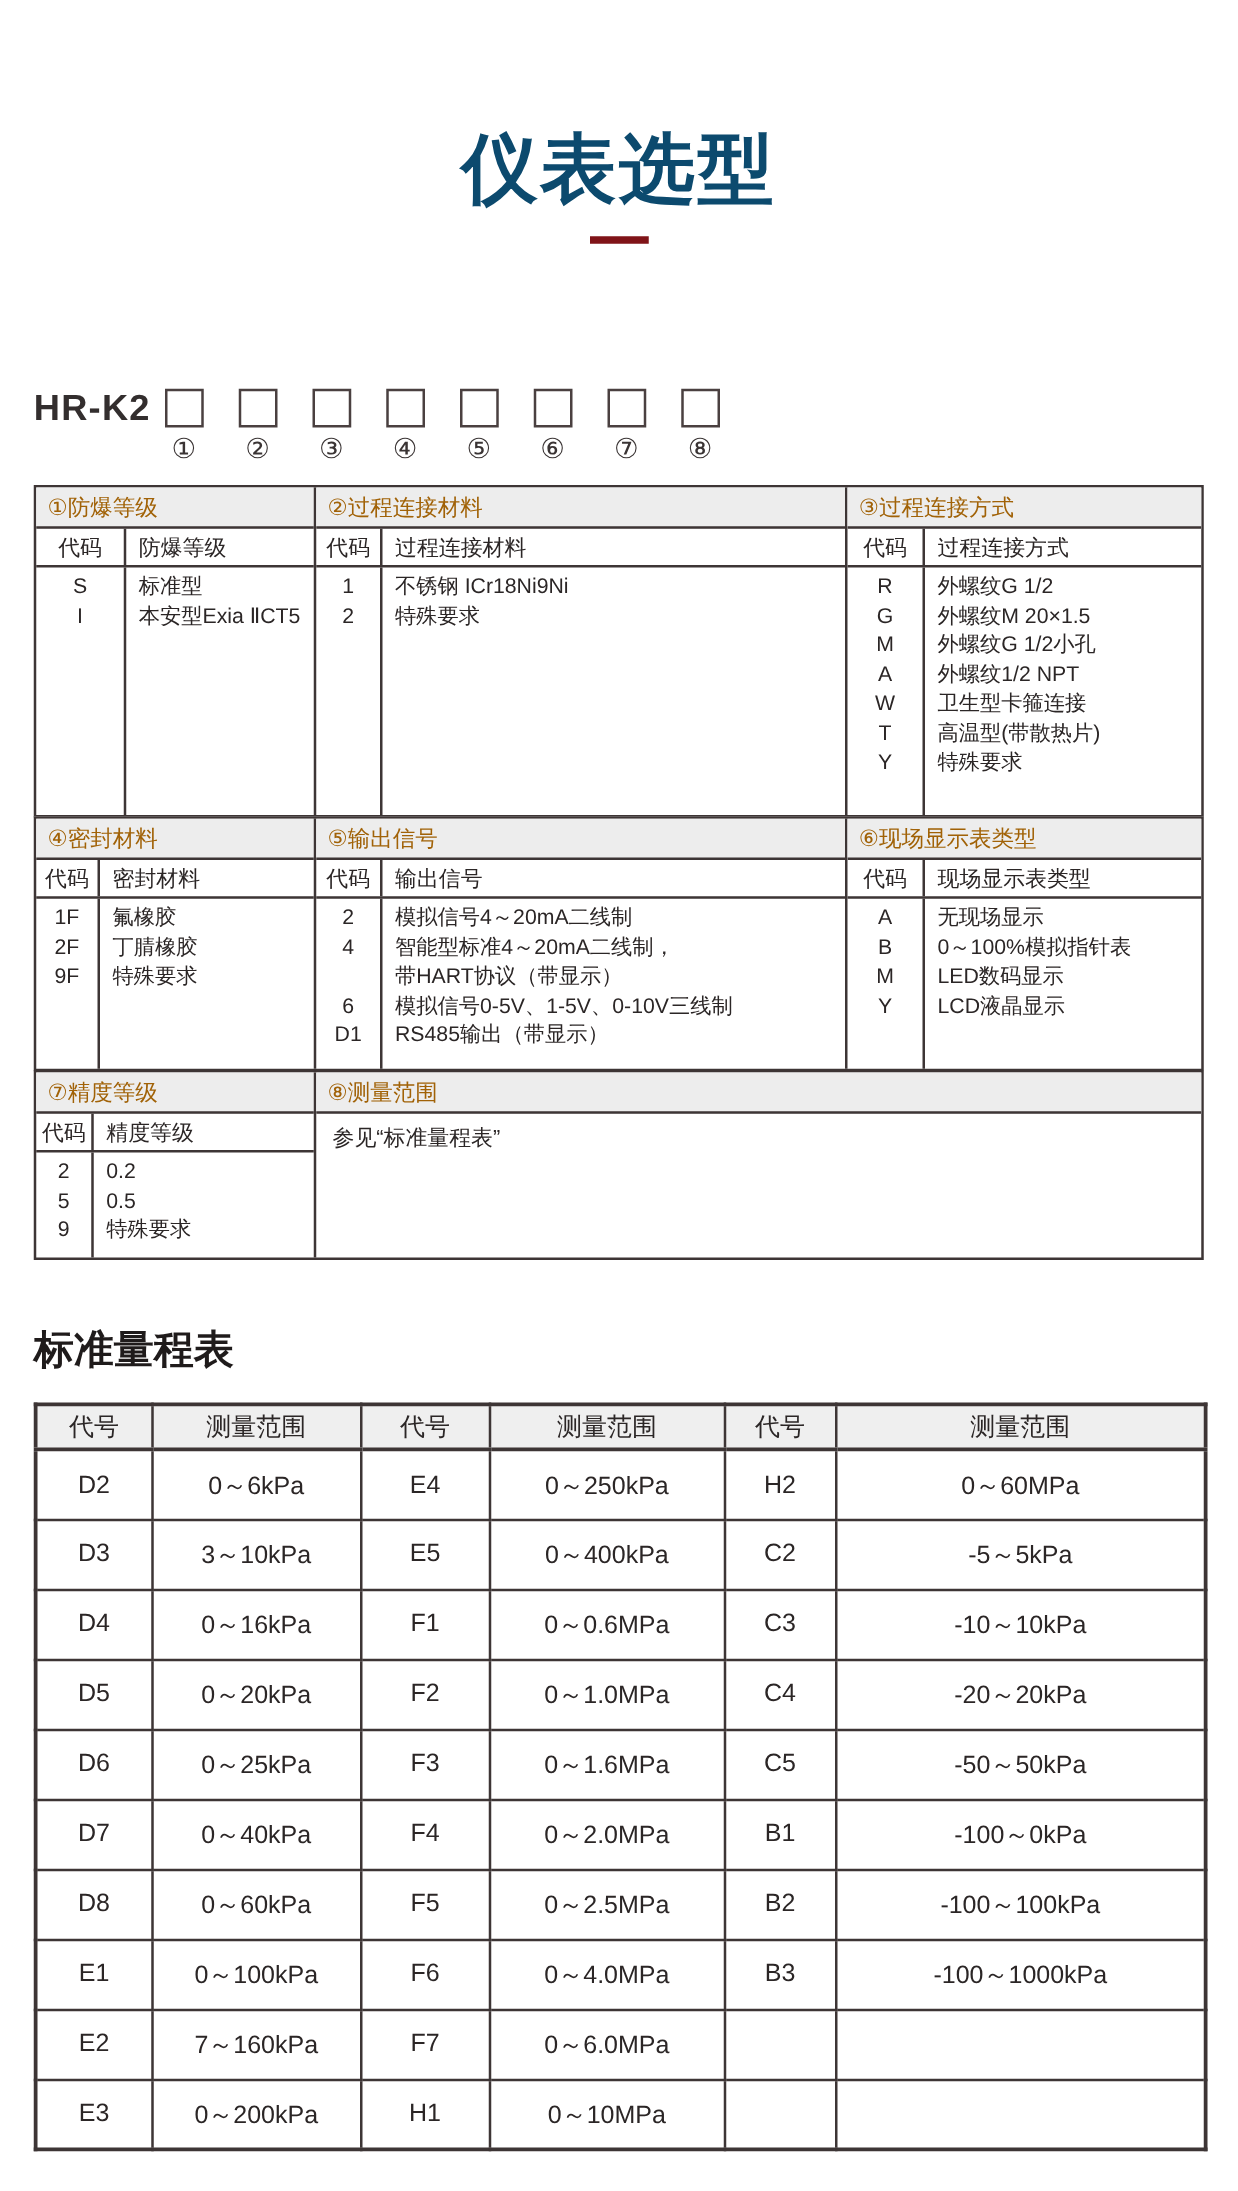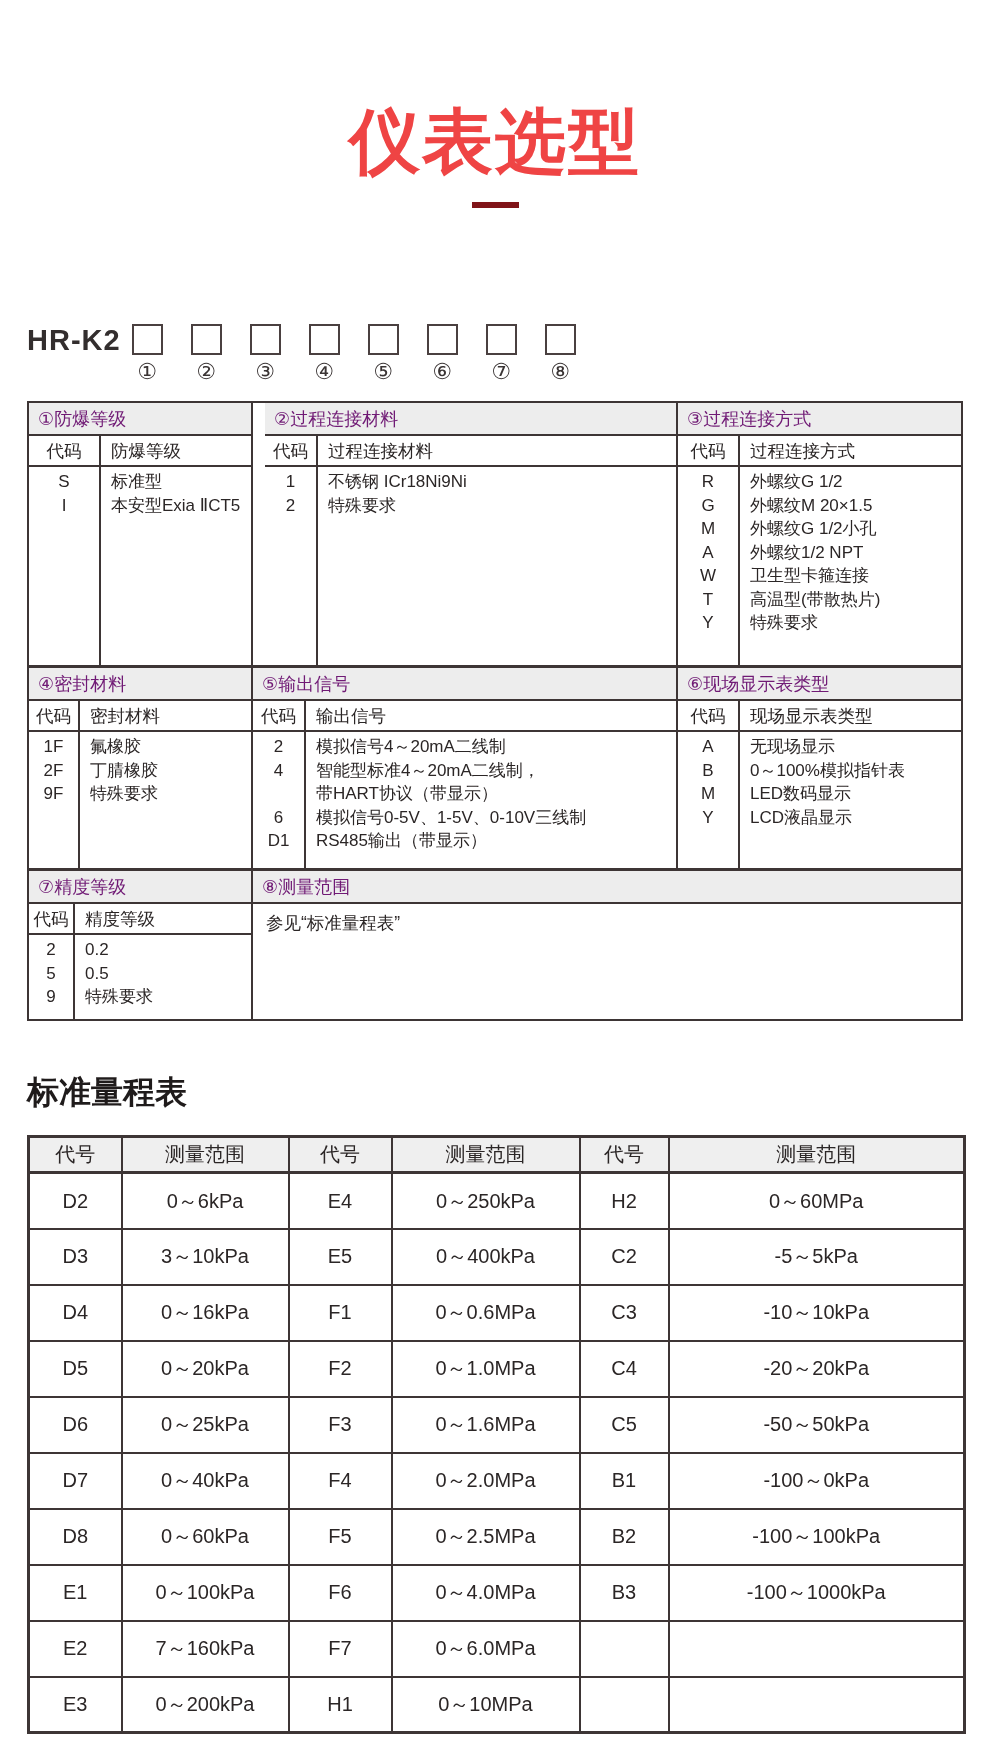--- a/index.html
+++ b/index.html
@@ -7,22 +7,22 @@
   body {
     width:990px; height:1753px; position:relative; overflow:hidden;
     font-family:"Liberation Sans","DejaVu Sans",sans-serif;
     color:#2b2626;
   }
   .content { width:936px; margin-left:27px; }
 
   
   .title {
     margin-top:96px; text-align:center;
-    font-size:71px; font-weight:900; letter-spacing:2px;
-    color:#ef4444; line-height:1.3;
+    font-size:61px; font-weight:900; letter-spacing:2px;
+    color:#0c4a6e; line-height:1.3;
   }
   .title-dash {
     width:47px; height:6px; background:#801418;
     margin:14px auto 0 auto;
   }
 
   
   .model-row { margin-top:116px; display:flex; align-items:flex-start; }
   .model-prefix {
     font-size:29px; font-weight:600; letter-spacing:1px;
@@ -34,21 +34,21 @@
   .slot .pos { margin-top:5px; font-size:22px; color:#3a3434; line-height:24px; }
 
   
   #bands { margin-top:17px; }
   .band { display:flex; border:2px solid #3d3535; background:#fff; }
   .band + .band { margin-top:-1px; }
   .section { display:flex; flex-direction:column; }
   .section + .section { border-left:2px solid #3d3535; }
   .sec-header {
     background:#ededed; border-bottom:2px solid #3d3535;
-    font-size:18px; line-height:20px; padding:6px 0 5px 9px; color:#701a75;
+    font-size:18px; line-height:20px; padding:6px 0 5px 9px; color:#a16207;
     white-space:nowrap;
   }
   .sec-colhdr { display:flex; border-bottom:2px solid #3d3535; height:31px; font-size:17.5px; }
   .sec-colhdr .codew {
     display:flex; align-items:center; justify-content:center;
     border-right:2px solid #3d3535; height:100%;
   }
   .sec-colhdr .desch { display:flex; align-items:center; padding-left:10px; white-space:nowrap; }
   .sec-body { display:flex; flex:1; }
   .code-col { border-right:2px solid #3d3535; padding-top:3px; text-align:center; font-size:17px; }
@@ -128,21 +128,21 @@
             <div class="code-col" style="width: 72px;">
               <div class="ln">S</div>
               <div class="ln">I</div>
             </div>
             <div class="desc-col">
               <div class="ln">标准型</div>
               <div class="ln">本安型Exia ⅡCT5</div>
             </div>
           </div>
         </div>
-        <div class="section" style="flex: 0 0 425px; padding-left: 12px;">
+        <div class="section" style="flex: 0 0 425px;">
           <div class="sec-header">②过程连接材料</div>
           <div class="sec-colhdr">
             <div class="codew" style="width: 53px;">代码</div>
             <div class="desch">过程连接材料</div>
           </div>
           <div class="sec-body" style="min-height: 198px;">
             <div class="code-col" style="width: 53px;">
               <div class="ln">1</div>
               <div class="ln">2</div>
             </div>

